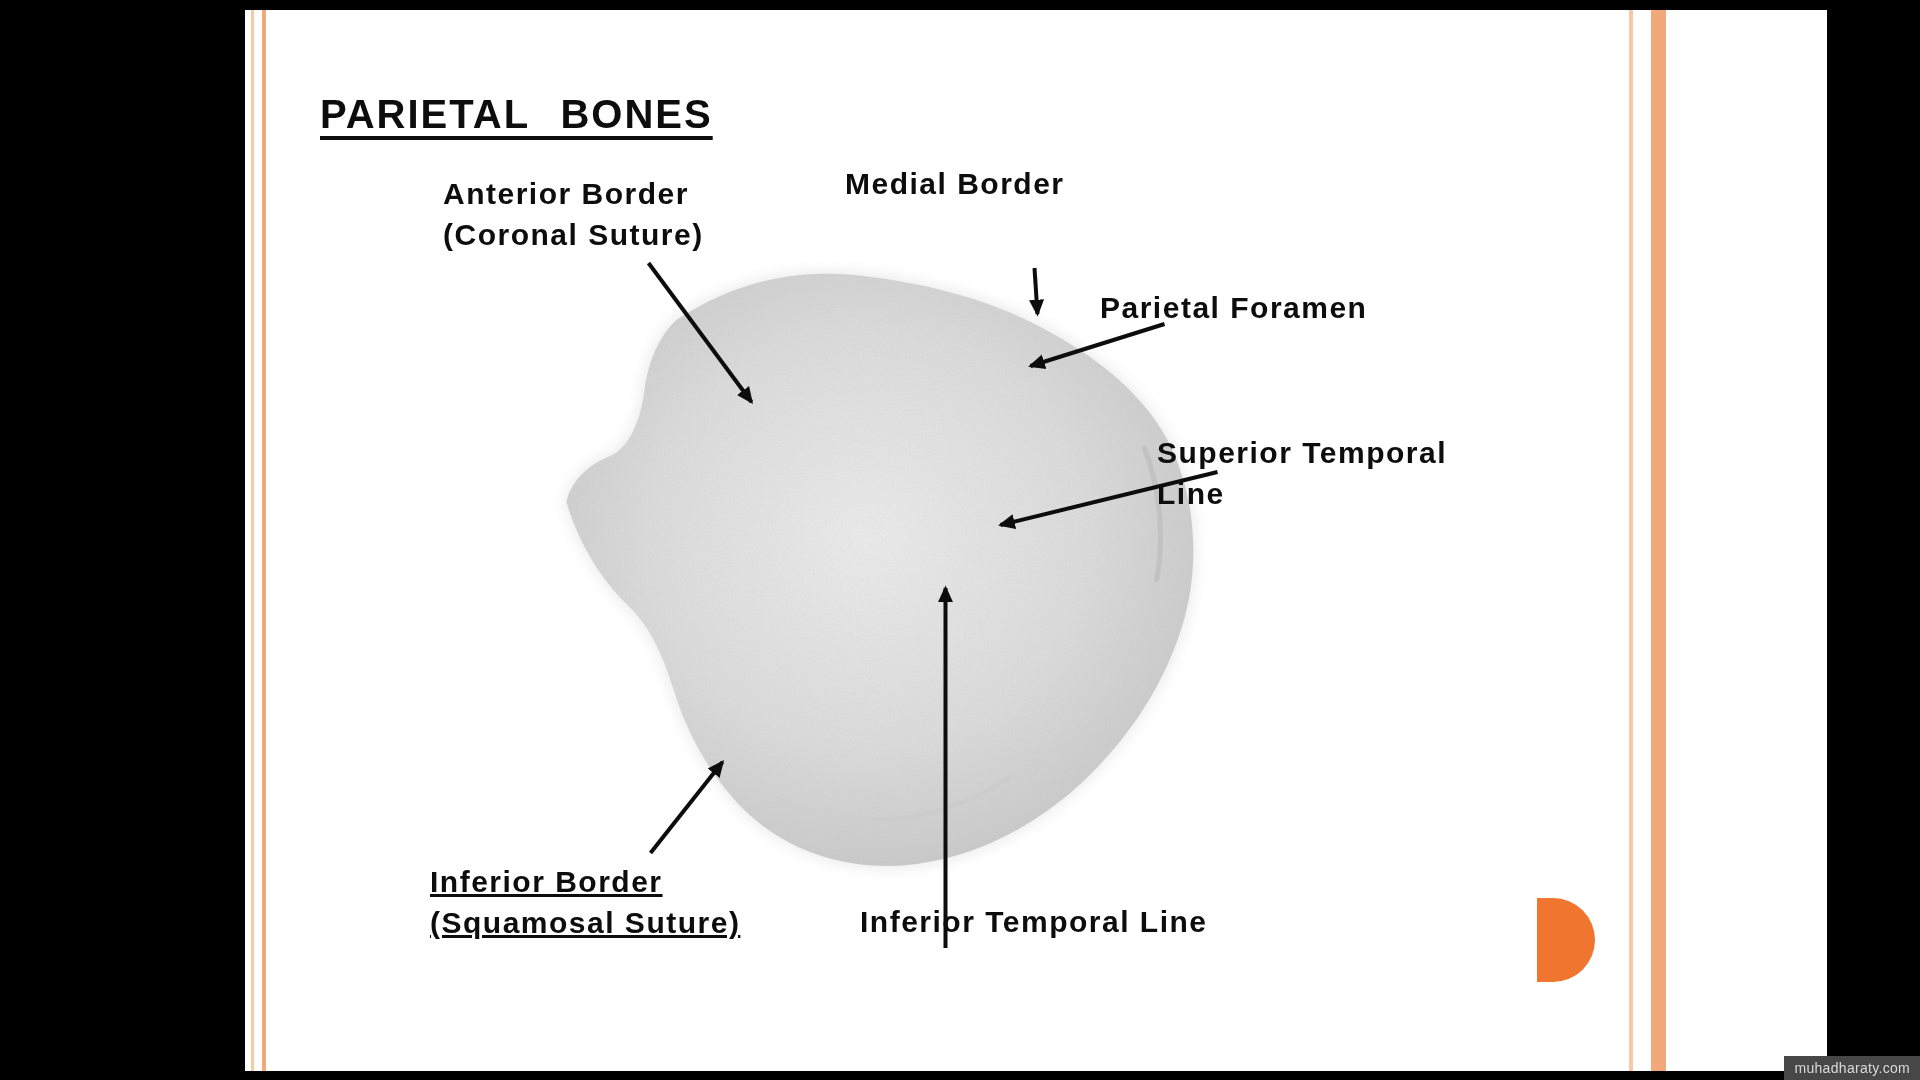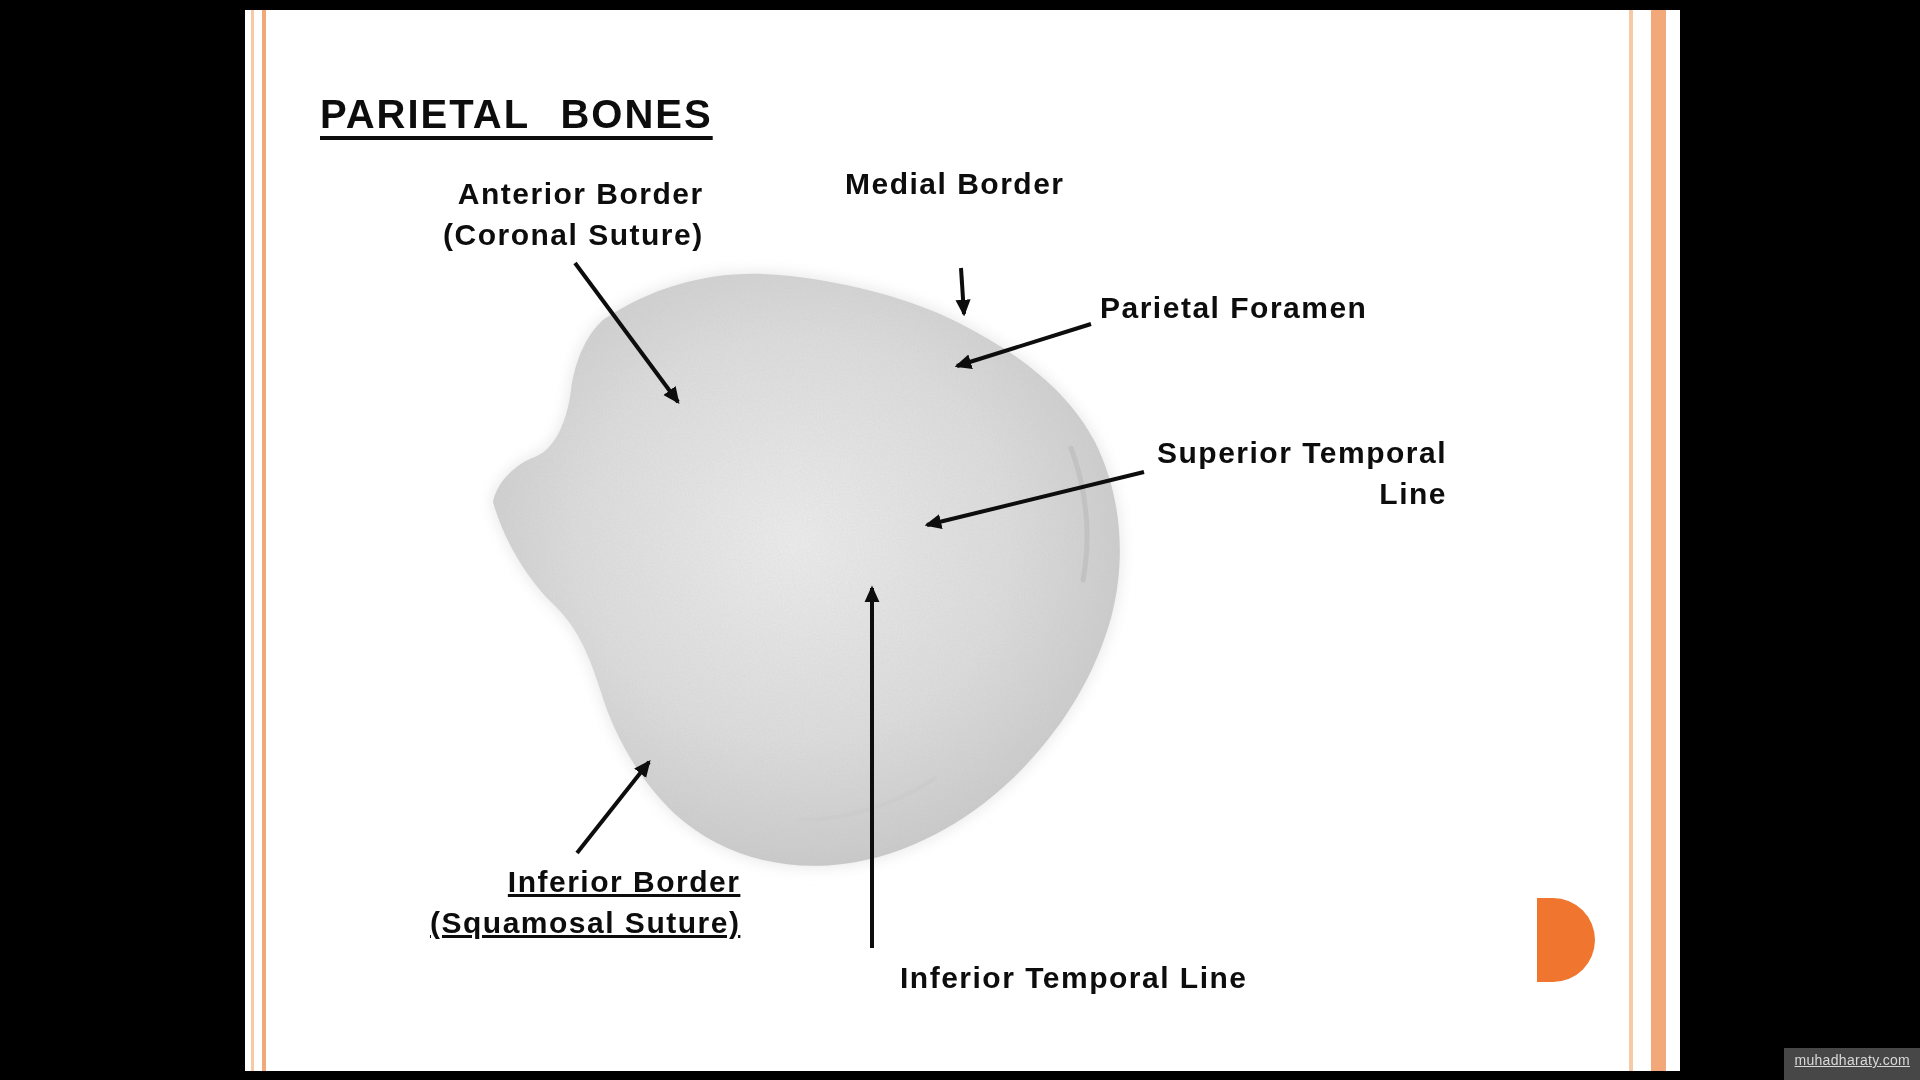--- a/index.html
+++ b/index.html
@@ -14,21 +14,21 @@
   }
   .stage {
     position: relative;
     width: 1920px;
     height: 1080px;
   }
   .slide {
     position: absolute;
     left: 245px;
     top: 10px;
-    width: 1435px;
+    width: 1582px;
     height: 1061px;
     background: var(--slide-bg, #fff);
   }
   .edge-line {
     position: absolute;
     top: 0;
     height: 100%;
   }
   .edge-line.left-1  { left: 6px;    width: 3px;  background: var(--stripe, #f7c9a4); }
   .edge-line.left-2  { left: 17px;   width: 4px;  background: var(--stripe-strong, #f2a878); }
@@ -65,38 +65,36 @@
     white-space: nowrap;
   }
   .label {
     position: absolute;
     font-size: 30px;
     font-weight: bold;
     color: var(--ink, #0d0d0d);
     letter-spacing: 1.5px;
     line-height: 1.36;
     white-space: nowrap;
-    text-align: right;
   }
   .label.anterior          { left: 198px; top: 164px; }
   .label.medial            { left: 600px; top: 154px; }
   .label.foramen           { left: 855px; top: 278px; }
   .label.superior          { left: 912px; top: 423px; }
   .label.inferior-border   { left: 185px; top: 852px; text-decoration: underline; }
-  .label.inferior-temporal { left: 615px; top: 948px; margin-left: 40px; }
+  .label.inferior-temporal { left: 615px; top: 892px; }
   .watermark {
     position: absolute;
     right: 0;
     bottom: 0;
     background: #474747;
     color: #d9d9d9;
     font-size: 14px;
     letter-spacing: 0.3px;
-    padding: 4px 10px 12px 10px;
-    text-decoration: underline;
+    padding: 4px 10px 4px 10px;
   }
 </style>
 </head>
 <body>
 
 <div class="stage">
 
   <div class="slide">
 
     <div class="edge-line left-1"></div>

